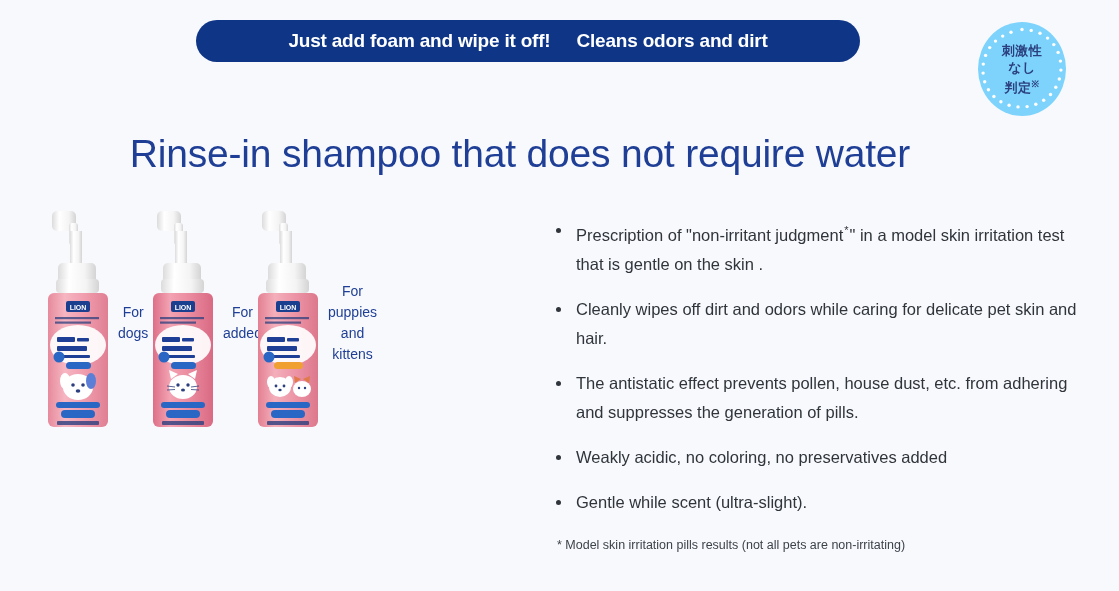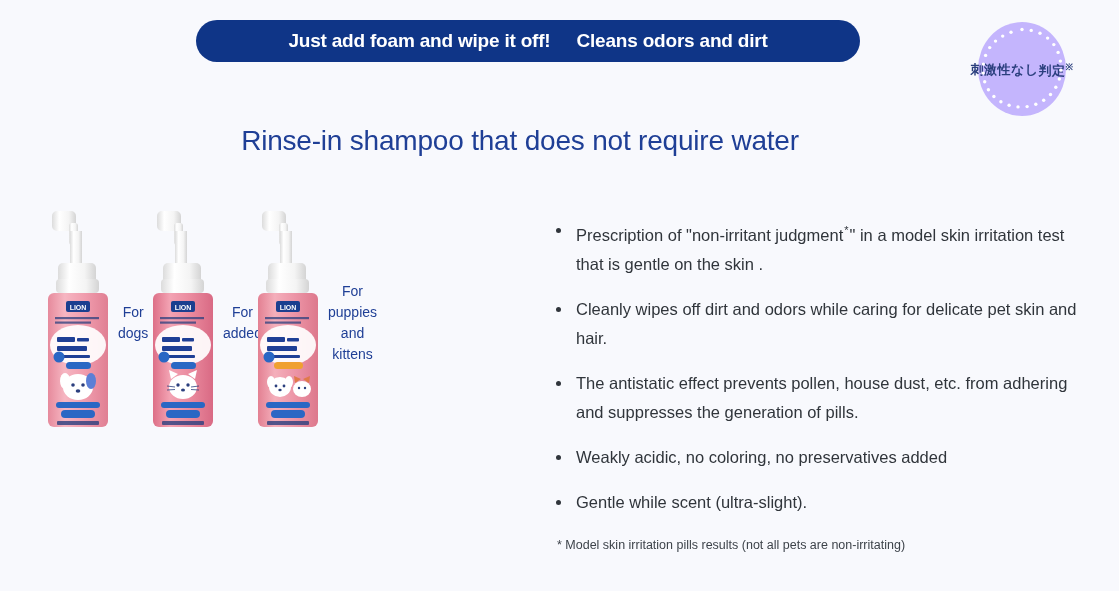--- a/index.html
+++ b/index.html
@@ -45,23 +45,23 @@
   }
 
   
   .badge {
     position: absolute;
     left: 978px;
     top: 22px;
     width: 88px;
     height: 94px;
     border-radius: 50%;
-    background: #c4b5fd;
+    background: #7dd3fc;
     display: flex;
-    flex-direction: row;
+    flex-direction: column;
     align-items: center;
     justify-content: center;
   }
   .badge-dots {
     position: absolute;
     left: 0; top: 0;
     width: 88px; height: 94px;
     pointer-events: none;
   }
   .badge-line {
@@ -75,21 +75,21 @@
   .badge-line .mark { font-size: 9px; vertical-align: super; }
 
   
   .page-title {
     position: absolute;
     left: 0;
     top: 106px;
     width: 1040px;
     text-align: center;
     color: #1f3f96;
-    font-size: 28px;
+    font-size: 39px;
     font-weight: normal;
     letter-spacing: -0.2px;
     white-space: nowrap;
   }
 
   
   .products {
     position: absolute;
     left: 40px;
     top: 205px;

